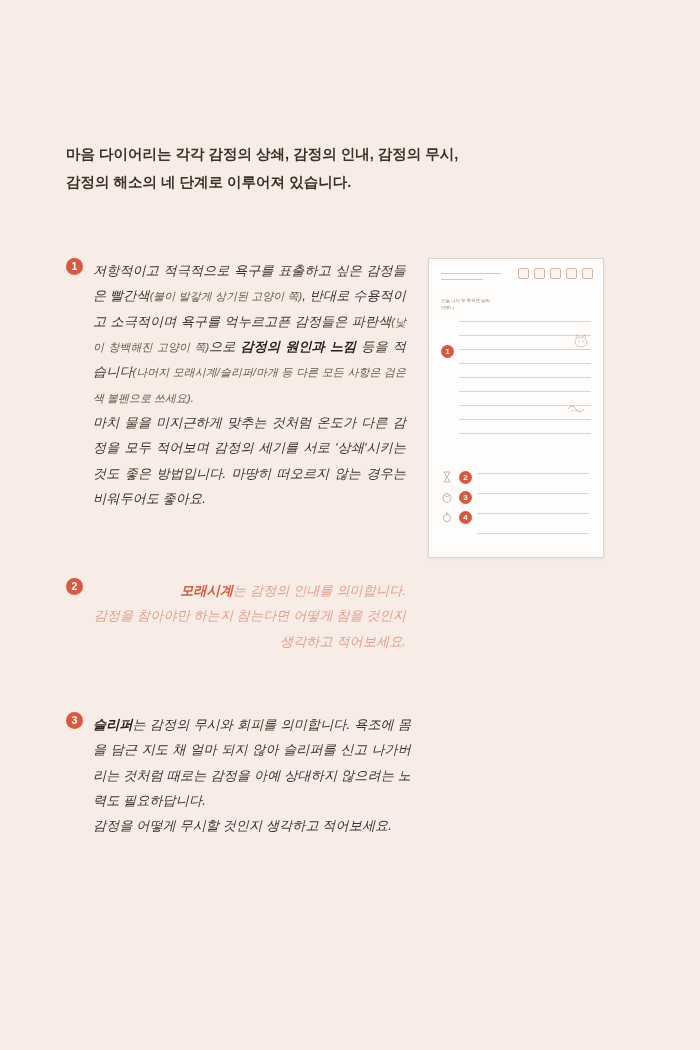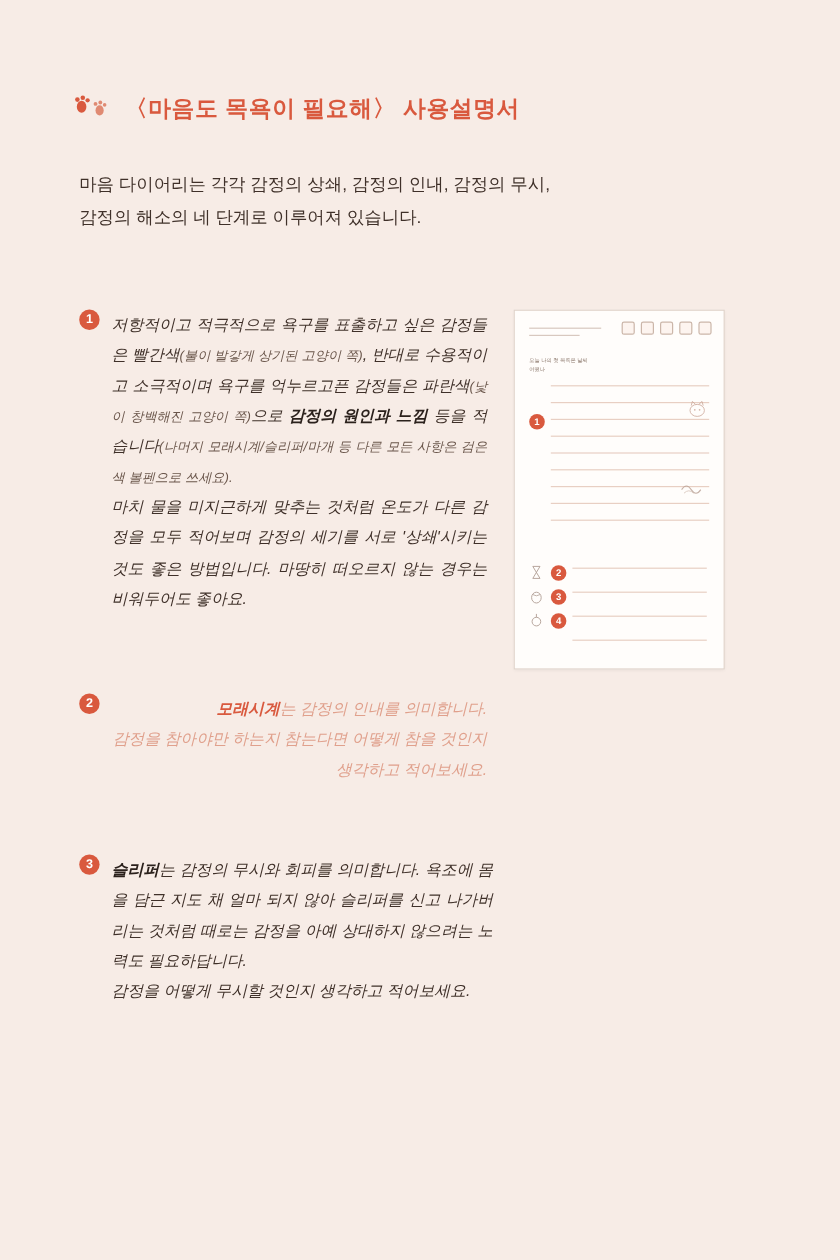--- a/index.html
+++ b/index.html
@@ -45,20 +45,21 @@
 
   
   .intro {
     position: absolute;
     left: 66px;
     top: 140px;
     width: 560px;
     font-size: 14.5px;
     line-height: 1.95;
     color: #3f3029;
+    font-weight: bold;
   }
   .intro div { white-space: nowrap; }
 
   
   .badge {
     width: 17px;
     height: 17px;
     border-radius: 50%;
     background: #d9593e;
     color: #fff;
@@ -206,39 +207,20 @@
     height: 1px;
     background: #e8cfc3;
     margin-bottom: 19px;
   }
 </style>
 </head>
 <body>
 
 <div class="page">
 
-  <div class="title-row">
-    <span class="paw-group">
-      <svg width="34" height="24" viewBox="0 0 34 24">
-        <g fill="#d9593e">
-          <ellipse cx="6" cy="10" rx="4" ry="5"></ellipse>
-          <circle cx="2.5" cy="4" r="1.9"></circle>
-          <circle cx="7" cy="2.5" r="1.9"></circle>
-          <circle cx="11" cy="4.6" r="1.8"></circle>
-        </g>
-        <g fill="#e08a72">
-          <ellipse cx="21" cy="13" rx="3.4" ry="4.2"></ellipse>
-          <circle cx="17.6" cy="7.6" r="1.6"></circle>
-          <circle cx="21.6" cy="6.4" r="1.6"></circle>
-          <circle cx="25.2" cy="8.4" r="1.5"></circle>
-        </g>
-      </svg>
-    </span>
-    <span class="title-text">〈마음도 목욕이 필요해〉 사용설명서</span>
-  </div>
 
   <div class="intro">
     <div>마음 다이어리는 각각 감정의 상쇄, 감정의 인내, 감정의 무시,</div>
     <div>감정의 해소의 네 단계로 이루어져 있습니다.</div>
   </div>
 
   <div class="section" id="sec1">
     <div class="badge">1</div>
     <div class="body">
       <p><span>저항적이고 적극적으로 욕구를 표출하고 싶은 감정들은 빨간색</span><span class="small">(불이 발갛게 상기된 고양이 쪽)</span><span>, 반대로 수용적이고 소극적이며 욕구를 억누르고픈 감정들은 파란색</span><span class="small">(낯이 창백해진 고양이 쪽)</span><span>으로 </span><span class="bold-dark">감정의 원인과 느낌</span><span> 등을 적습니다</span><span class="small">(나머지 모래시계/슬리퍼/마개 등 다른 모든 사항은 검은색 볼펜으로 쓰세요).</span></p>

